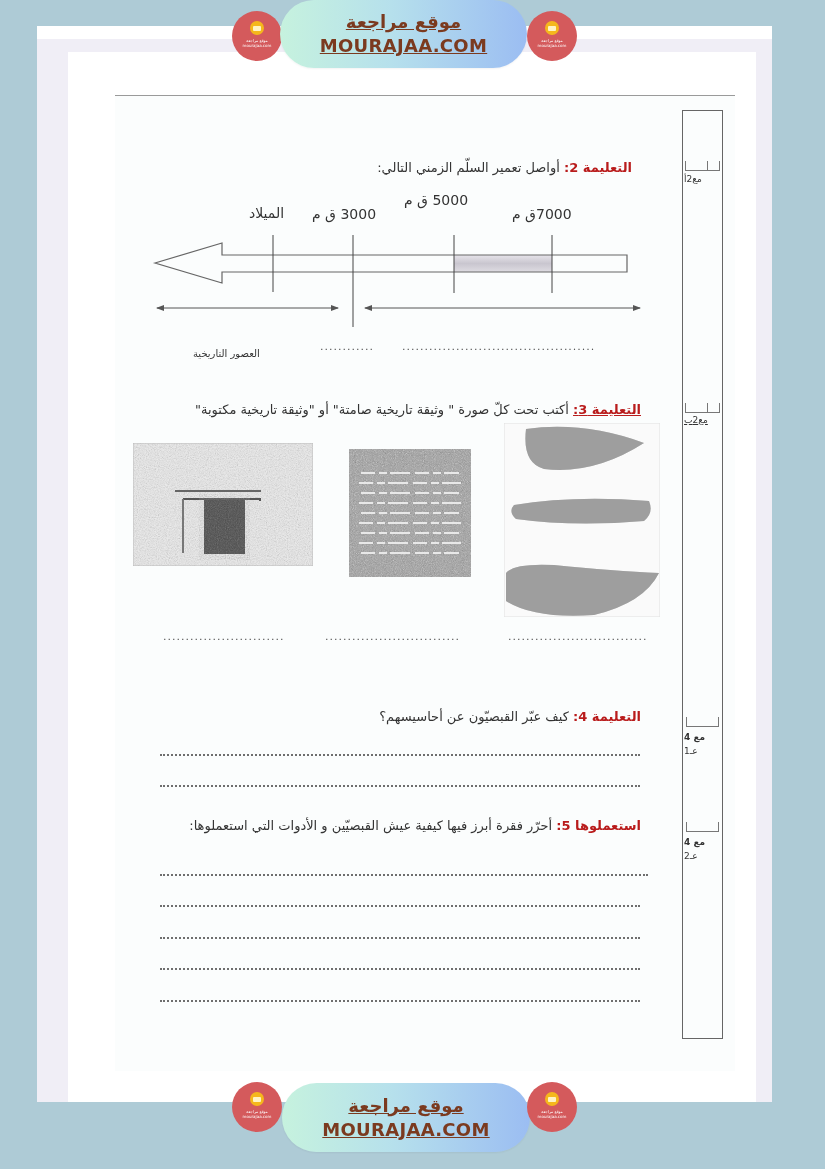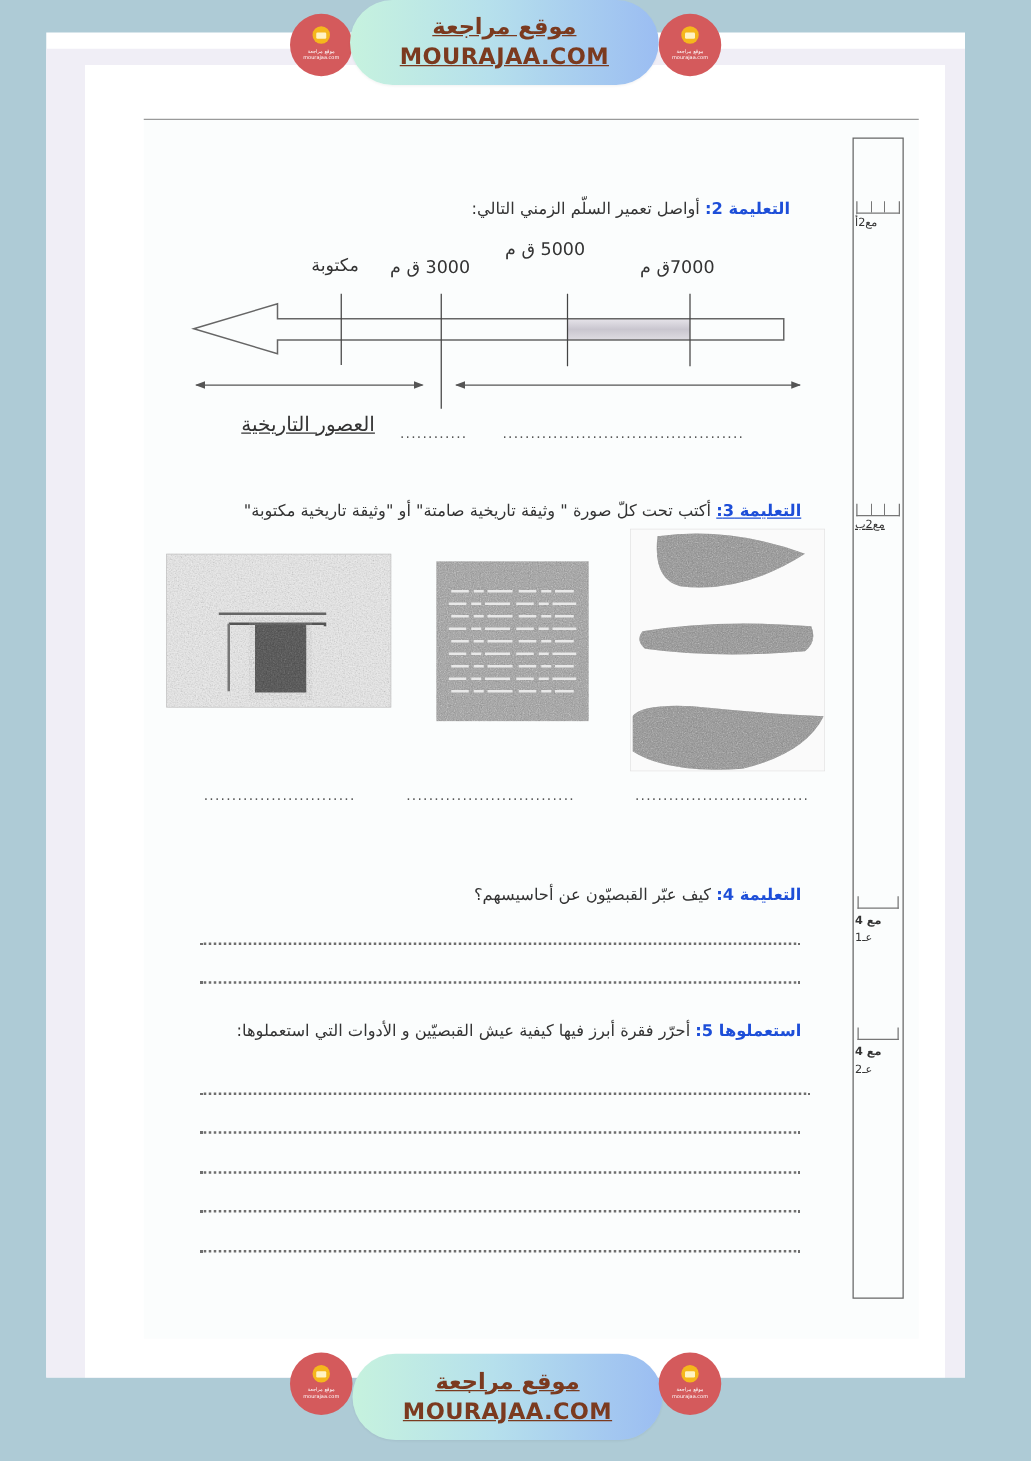--- a/index.html
+++ b/index.html
@@ -12,21 +12,21 @@
   
   .pill{border-radius:36px;background:linear-gradient(90deg,#c6f2de 0%,#b6e0ec 45%,#9bbdf2 100%);display:flex;flex-direction:column;align-items:center;justify-content:center;color:#7b3a1f;font-weight:bold;box-shadow:0 1px 2px rgba(0,0,0,0.05);}
   .pill .ar{font-size:18px;text-decoration:underline;line-height:24px;direction:rtl;}
   .pill .en{font-size:18px;text-decoration:underline;line-height:24px;font-family:"DejaVu Sans",sans-serif;letter-spacing:0.3px;}
   .logo{width:50px;height:50px;border-radius:50%;background:#d45a5c;display:flex;flex-direction:column;align-items:center;justify-content:flex-start;}
   .logo .sun{width:14px;height:14px;border-radius:50%;background:#f5b71c;margin-top:10px;display:flex;align-items:center;justify-content:center;}
   .logo .sun span{display:block;width:8px;height:5px;background:#fff3c4;border-radius:1px;}
   .logo .t{font-size:4px;color:#fff;line-height:5px;text-align:center;margin-top:3px;}
   
   .title{direction:rtl;font-size:13px;color:#333;white-space:nowrap;text-align:right;}
-  .title b{font-weight:bold;color:#1d4ed8;}
+  .title b{font-weight:bold;color:#b91c1c;}
   .title b.u{text-decoration:underline;}
   .tl-label{font-size:14px;color:#333;white-space:nowrap;direction:rtl;}
   .dots{color:#555;font-size:11px;letter-spacing:1px;white-space:nowrap;overflow:hidden;direction:ltr;}
   .ansline{height:0;border-bottom:2px dotted #6e6e6e;}
   .scorecol{left:682px;top:110px;width:39px;height:927px;border:1px solid #666;}
   .tick{height:9px;border:1px solid #777;border-top:none;}
   .tick3{background:linear-gradient(90deg,transparent 32%,#777 32%,#777 34%,transparent 34%,transparent 65%,#777 65%,#777 67%,transparent 67%);}
   .sc-lbl{font-size:9px;color:#333;direction:rtl;white-space:nowrap;text-align:left;}
 </style>
 </head>
@@ -85,25 +85,25 @@
   <rect x="454" y="255" width="98" height="17" fill="url(#shade)"></rect>
   <polygon points="155,263 222,243 222,255 627,255 627,272 222,272 222,283" fill="none" stroke="#666" stroke-width="1.2"></polygon>
   <line x1="273" y1="235" x2="273" y2="292" stroke="#444" stroke-width="1"></line>
   <line x1="353" y1="235" x2="353" y2="327" stroke="#444" stroke-width="1"></line>
   <line x1="454" y1="235" x2="454" y2="293" stroke="#444" stroke-width="1"></line>
   <line x1="552" y1="235" x2="552" y2="293" stroke="#444" stroke-width="1"></line>
   <line x1="157" y1="308" x2="338" y2="308" stroke="#555" stroke-width="1" marker-start="url(#ahs)" marker-end="url(#ah)"></line>
   <line x1="365" y1="308" x2="640" y2="308" stroke="#555" stroke-width="1" marker-start="url(#ahs)" marker-end="url(#ah)"></line>
 </svg>
 
-<div class="abs tl-label" style="left:249px;top:205px;">مكتوبة</div>
+<div class="abs tl-label" style="left:249px;top:205px;">الميلاد</div>
 <div class="abs tl-label" style="left:312px;top:206px;">3000 ق م</div>
 <div class="abs tl-label" style="left:404px;top:192px;text-align:right;">5000 ق م</div>
 <div class="abs tl-label" style="left:512px;top:206px;">7000ق م</div>
-<div class="abs tl-label" style="left:193px;top:330px;font-size:16px;text-decoration:underline;">العصور التاريخية</div>
+<div class="abs tl-label" style="left:193px;top:348px;font-size:10px;">العصور التاريخية</div>
 <div class="abs dots" style="left:320px;top:340px;width:62px;">............</div>
 <div class="abs dots" style="left:402px;top:340px;width:224px;">...........................................</div>
 
 <div class="abs title" style="right:184px;top:402px;"><b class="u">التعليمة 3:</b><span> أكتب تحت كلّ صورة " وثيقة تاريخية صامتة" أو "وثيقة تاريخية مكتوبة"</span></div>
 
 <svg class="abs" style="left:133px;top:443px;" width="180" height="123">
   <defs>
     <filter id="grain1">
         <feTurbulence type="fractalNoise" baseFrequency="0.9" numOctaves="2" seed="3"></feTurbulence>
         <feColorMatrix type="saturate" values="0"></feColorMatrix>

